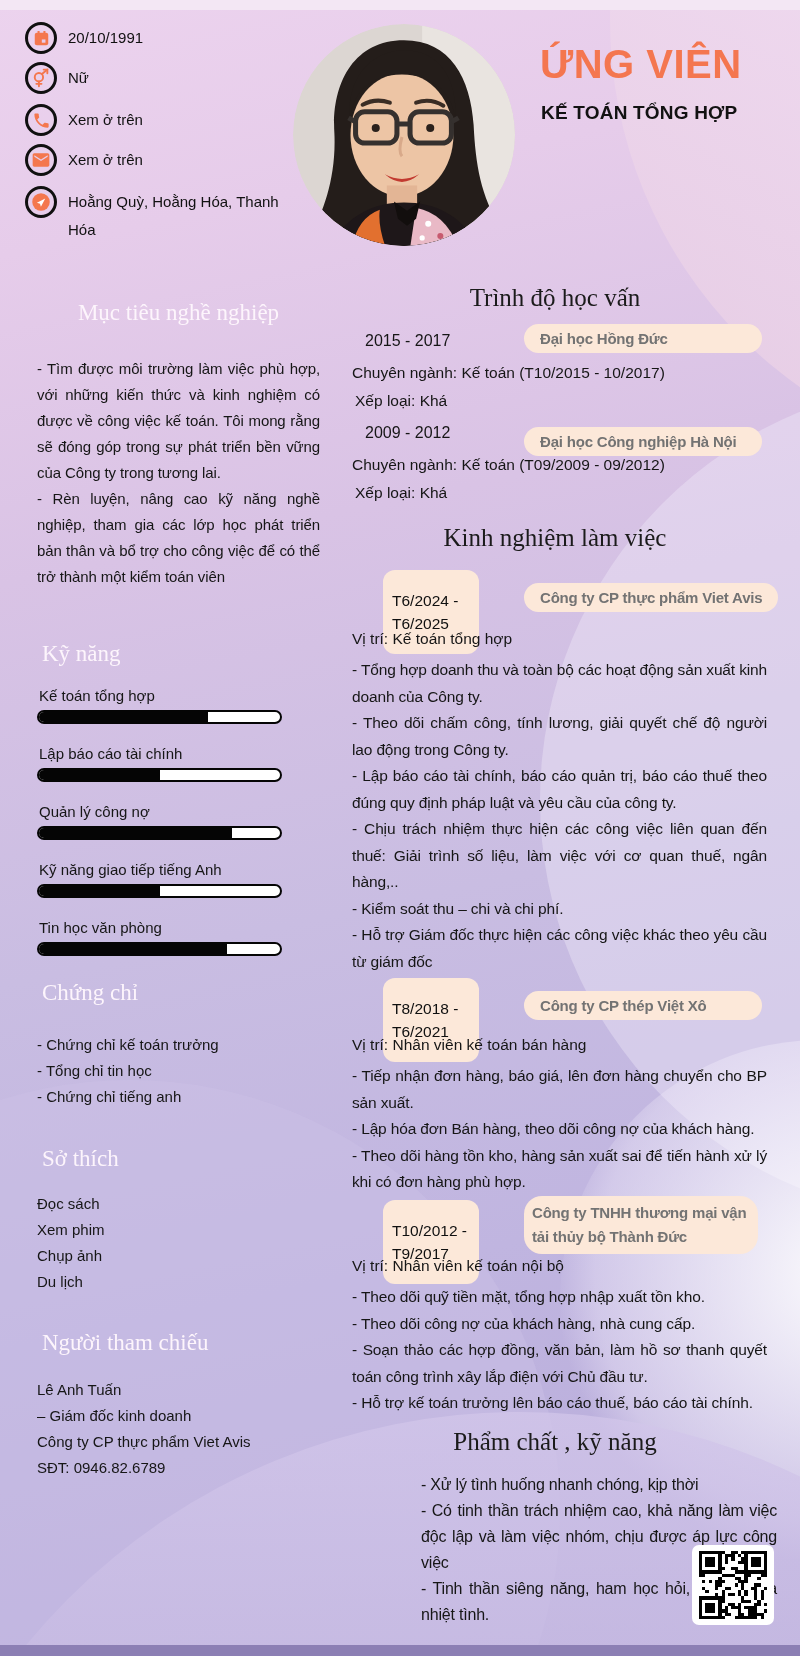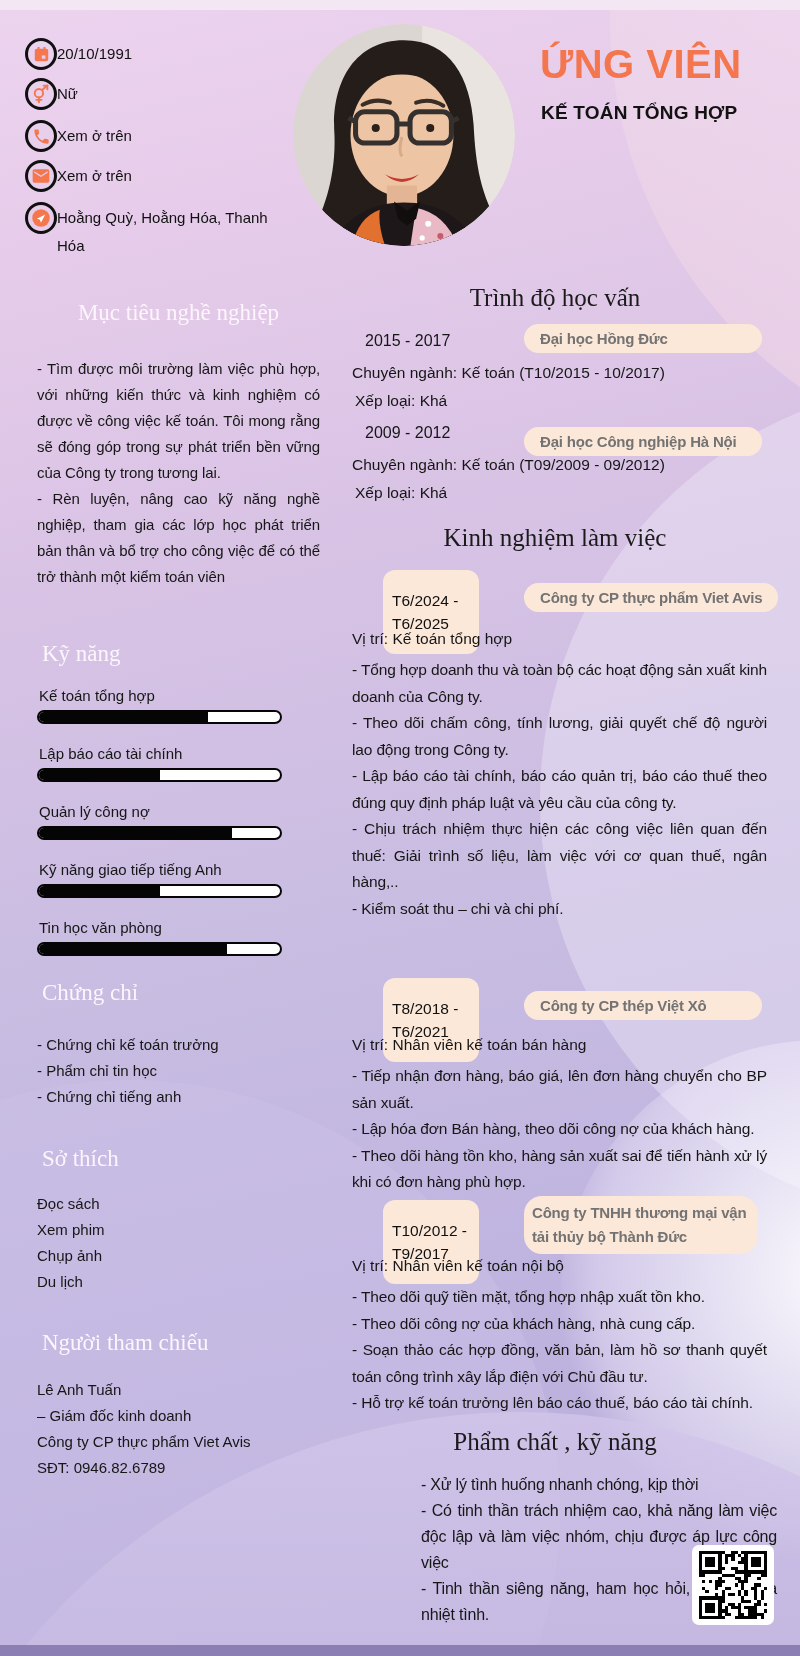--- a/index.html
+++ b/index.html
@@ -12,21 +12,21 @@
   .deco-mid-right{left:540px;top:380px;width:840px;height:840px;background:#f2ecf9;opacity:.38;}
   .deco-glow{left:560px;top:1040px;width:520px;height:520px;
       background:radial-gradient(circle at 55% 45%,rgba(255,255,255,.95),rgba(245,240,252,.35) 62%,rgba(245,240,252,0) 72%);}
   .deco-bottom{left:-120px;top:1412px;width:1280px;height:1280px;
       background:linear-gradient(180deg,#d2c6ea 0%,#bdb1dc 40%);opacity:.75;}
   .deco-left-mid{left:-300px;top:1080px;width:860px;height:860px;background:#cdc0e7;opacity:.45;}
   .strip-top{position:absolute;left:0;top:0;width:800px;height:10px;background:#f3e7f4;z-index:1;}
   .strip-bottom{position:absolute;left:0;top:1645px;width:800px;height:11px;background:#8c7fb4;z-index:1;}
 
   
-  .contact-row{position:absolute;left:25px;display:flex;align-items:flex-start;width:280px;z-index:2;margin-top:16px;}
+  .contact-row{position:absolute;left:25px;display:flex;align-items:flex-start;gap:11px;width:280px;z-index:2;}
   .contact-icon{flex:0 0 auto;width:32px;height:32px;border:3px solid #101010;border-radius:50%;
       box-sizing:border-box;display:flex;align-items:center;justify-content:center;background:transparent;}
   .contact-text{font-size:15px;line-height:28px;padding-top:2px;color:#111;}
   .photo{position:absolute;left:293px;top:24px;width:222px;height:222px;border-radius:50%;overflow:hidden;z-index:2;}
   .cv-title{position:absolute;left:540px;top:42px;font-size:40px;font-weight:bold;color:#f4764f;
       letter-spacing:.5px;z-index:2;white-space:nowrap;}
   .cv-subtitle{position:absolute;left:541px;top:102px;font-size:19px;font-weight:bold;color:#121212;
       letter-spacing:.2px;z-index:2;white-space:nowrap;}
 
   
@@ -201,21 +201,21 @@
       <div class="skill-label">Tin học văn phòng</div>
       <div class="skill-bar">
           <div class="skill-fill" style="width: 78%;"></div>
         </div>
     </div>
   </div>
 
   <div class="h-left" style="left:42px;top:980px;">Chứng chỉ</div>
   <div class="left-col plain-list" style="top:1032px;">
     <div>- Chứng chỉ kế toán trưởng</div>
-    <div>- Phẩm chỉ tin học</div>
+    <div>- Tổng chỉ tin học</div>
     <div>- Chứng chỉ tiếng anh</div>
   </div>
 
   <div class="h-left" style="left:42px;top:1146px;">Sở thích</div>
   <div class="left-col plain-list" style="top:1191px;">
     <div>Đọc sách</div>
     <div>Xem phim</div>
     <div>Chụp ảnh</div>
     <div>Du lịch</div>
   </div>
@@ -247,20 +247,21 @@
     <div>T6/2025</div>
   </div>
   <div class="pill" style="top:583px;">Công ty CP thực phẩm Viet Avis</div>
   <div class="pos-line" style="top:630px;">Vị trí: Kế toán tổng hợp</div>
   <div class="r-text" style="top:657px;">
     <p>- Tổng hợp doanh thu và toàn bộ các hoạt động sản xuất kinh doanh của Công ty.</p>
     <p>- Theo dõi chấm công, tính lương, giải quyết chế độ người lao động trong Công ty.</p>
     <p>- Lập báo cáo tài chính, báo cáo quản trị, báo cáo thuế theo đúng quy định pháp luật và yêu cầu của công ty.</p>
     <p>- Chịu trách nhiệm thực hiện các công việc liên quan đến thuế: Giải trình số liệu, làm việc với cơ quan thuế, ngân hàng,..</p>
     <p>- Kiểm soát thu – chi và chi phí.</p>
+    <p>- Hỗ trợ Giám đốc thực hiện các công việc khác theo yêu cầu từ giám đốc</p>
   </div>
 
   <div class="datebox" style="top:978px;">
     <div>T8/2018 -</div>
     <div>T6/2021</div>
   </div>
   <div class="pill" style="top:991px;">Công ty CP thép Việt Xô</div>
   <div class="pos-line" style="top:1036px;">Vị trí: Nhân viên kế toán bán hàng</div>
   <div class="r-text" style="top:1063px;">
     <p>- Tiếp nhận đơn hàng, báo giá, lên đơn hàng chuyển cho BP sản xuất.</p>

